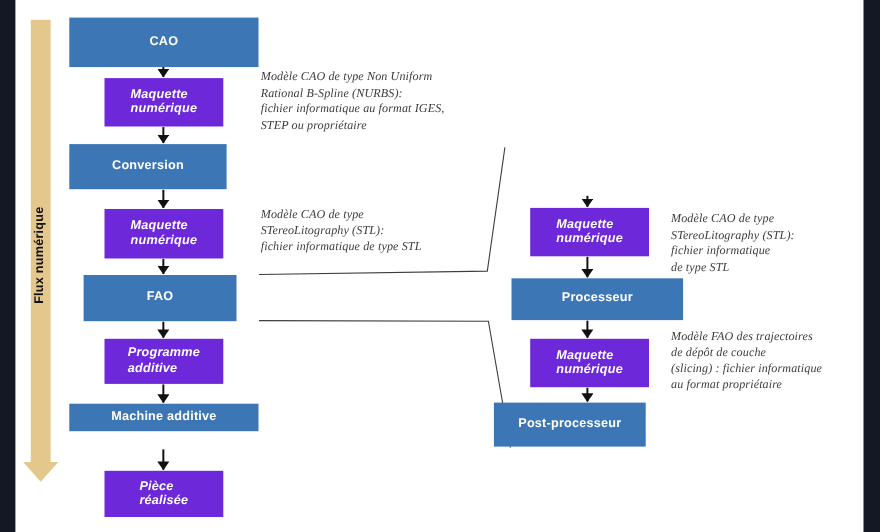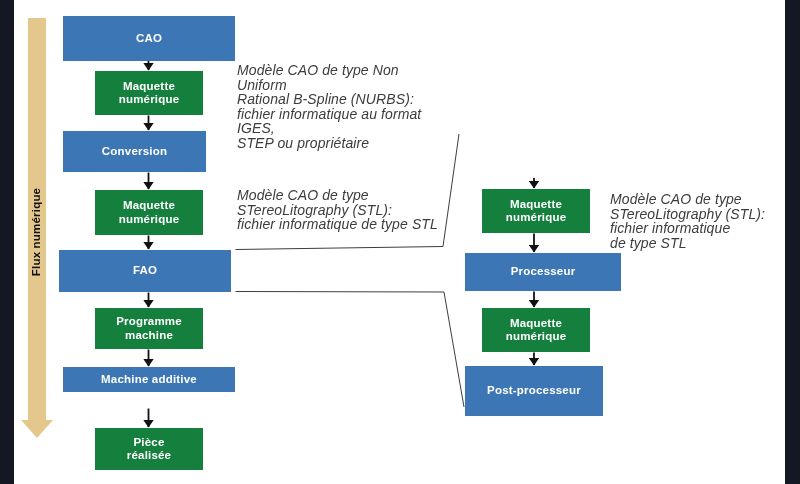--- a/index.html
+++ b/index.html
@@ -5,28 +5,28 @@
   html,body{margin:0;padding:0;background:#131824;}
   .stage{
     position:relative;width:800px;height:484px;background:#ffffff;
     overflow:hidden;font-family:"Liberation Sans", sans-serif;
   }
   .side-band{position:absolute;top:0;bottom:0;background:#131824;z-index:5;}
   .side-band.left{left:0;width:14px;}
   .side-band.right{right:0;width:15px;}
   .flow-box{
     position:absolute;display:flex;align-items:center;justify-content:center;
-    text-align:center;color:#ffffff;font-weight:bold;font-size:11.5px;
+    text-align:left;color:#ffffff;font-weight:bold;font-size:11.5px;
     line-height:13.5px;white-space:pre-line;z-index:2;letter-spacing:0.2px;
   }
   .flow-box.process{background:#3d76b5;}
-  .flow-box.data{background:#15803d;}
+  .flow-box.data{background:#6d28d9;font-style:italic;}
   .annotation{
-    position:absolute;font-style:italic;color:#3c3c3c;font-size:14px;
-    line-height:14.6px;white-space:pre-line;z-index:2;letter-spacing:0.1px;
+    position:absolute;font-style:italic;color:#3c3c3c;font-size:11px;
+    line-height:14.6px;white-space:pre-line;z-index:2;letter-spacing:0.1px;font-family:Liberation Serif, serif;
   }
   .vlabel{
     position:absolute;left:-43px;top:225px;width:160px;height:14px;
     transform:rotate(-90deg);text-align:center;color:#111111;
     font-weight:bold;font-size:11.5px;z-index:3;letter-spacing:0.2px;
   }
   svg.overlay{position:absolute;left:0;top:0;z-index:1;}
 </style>
 </head>
 <body>
@@ -70,40 +70,44 @@
   </svg>
 
   <div class="vlabel">Flux numérique</div>
 
   <div class="flow-box process" style="left:63px;top:16px;width:172px;height:45px">CAO</div>
   <div class="flow-box data" style="left:95px;top:71px;width:108px;height:44px">Maquette
 numérique</div>
   <div class="flow-box process" style="left:63px;top:131px;width:143px;height:41px">Conversion</div>
   <div class="flow-box data" style="left:95px;top:190px;width:108px;height:45px">Maquette
 numérique</div>
-  <div class="flow-box process" style="left:59px;top:250px;width:172px;height:42px">FAO</div>
+  <div class="flow-box process" style="left:76px;top:250px;width:139px;height:42px">FAO</div>
   <div class="flow-box data" style="left:95px;top:308px;width:108px;height:41px">Programme
-machine</div>
+additive</div>
   <div class="flow-box process" style="left:63px;top:367px;width:172px;height:25px">Machine additive</div>
   <div class="flow-box data" style="left:95px;top:428px;width:108px;height:42px">Pièce
 réalisée</div>
 
   <div class="annotation" style="left:237px;top:63px;width:212px">Modèle CAO de type Non Uniform
 Rational B-Spline (NURBS):
 fichier informatique au format IGES,
 STEP ou propriétaire</div>
   <div class="annotation" style="left:237px;top:188px;width:212px">Modèle CAO de type
 STereoLitography (STL):
 fichier informatique de type STL</div>
 
   <div class="flow-box data" style="left:482px;top:189px;width:108px;height:44px">Maquette
 numérique</div>
   <div class="flow-box process" style="left:465px;top:253px;width:156px;height:38px">Processeur</div>
   <div class="flow-box data" style="left:482px;top:308px;width:108px;height:44px">Maquette
 numérique</div>
-  <div class="flow-box process" style="left:465px;top:366px;width:138px;height:50px">Post-processeur</div>
+  <div class="flow-box process" style="left:449px;top:366px;width:138px;height:40px">Post-processeur</div>
 
   <div class="annotation" style="left:610px;top:192px;width:180px">Modèle CAO de type
 STereoLitography (STL):
 fichier informatique
 de type STL</div>
+  <div class="annotation" style="left:610px;top:299px;width:185px">Modèle FAO des trajectoires
+de dépôt de couche
+(slicing) : fichier informatique
+au format propriétaire</div>
 
 </div>
 
 </body></html>

